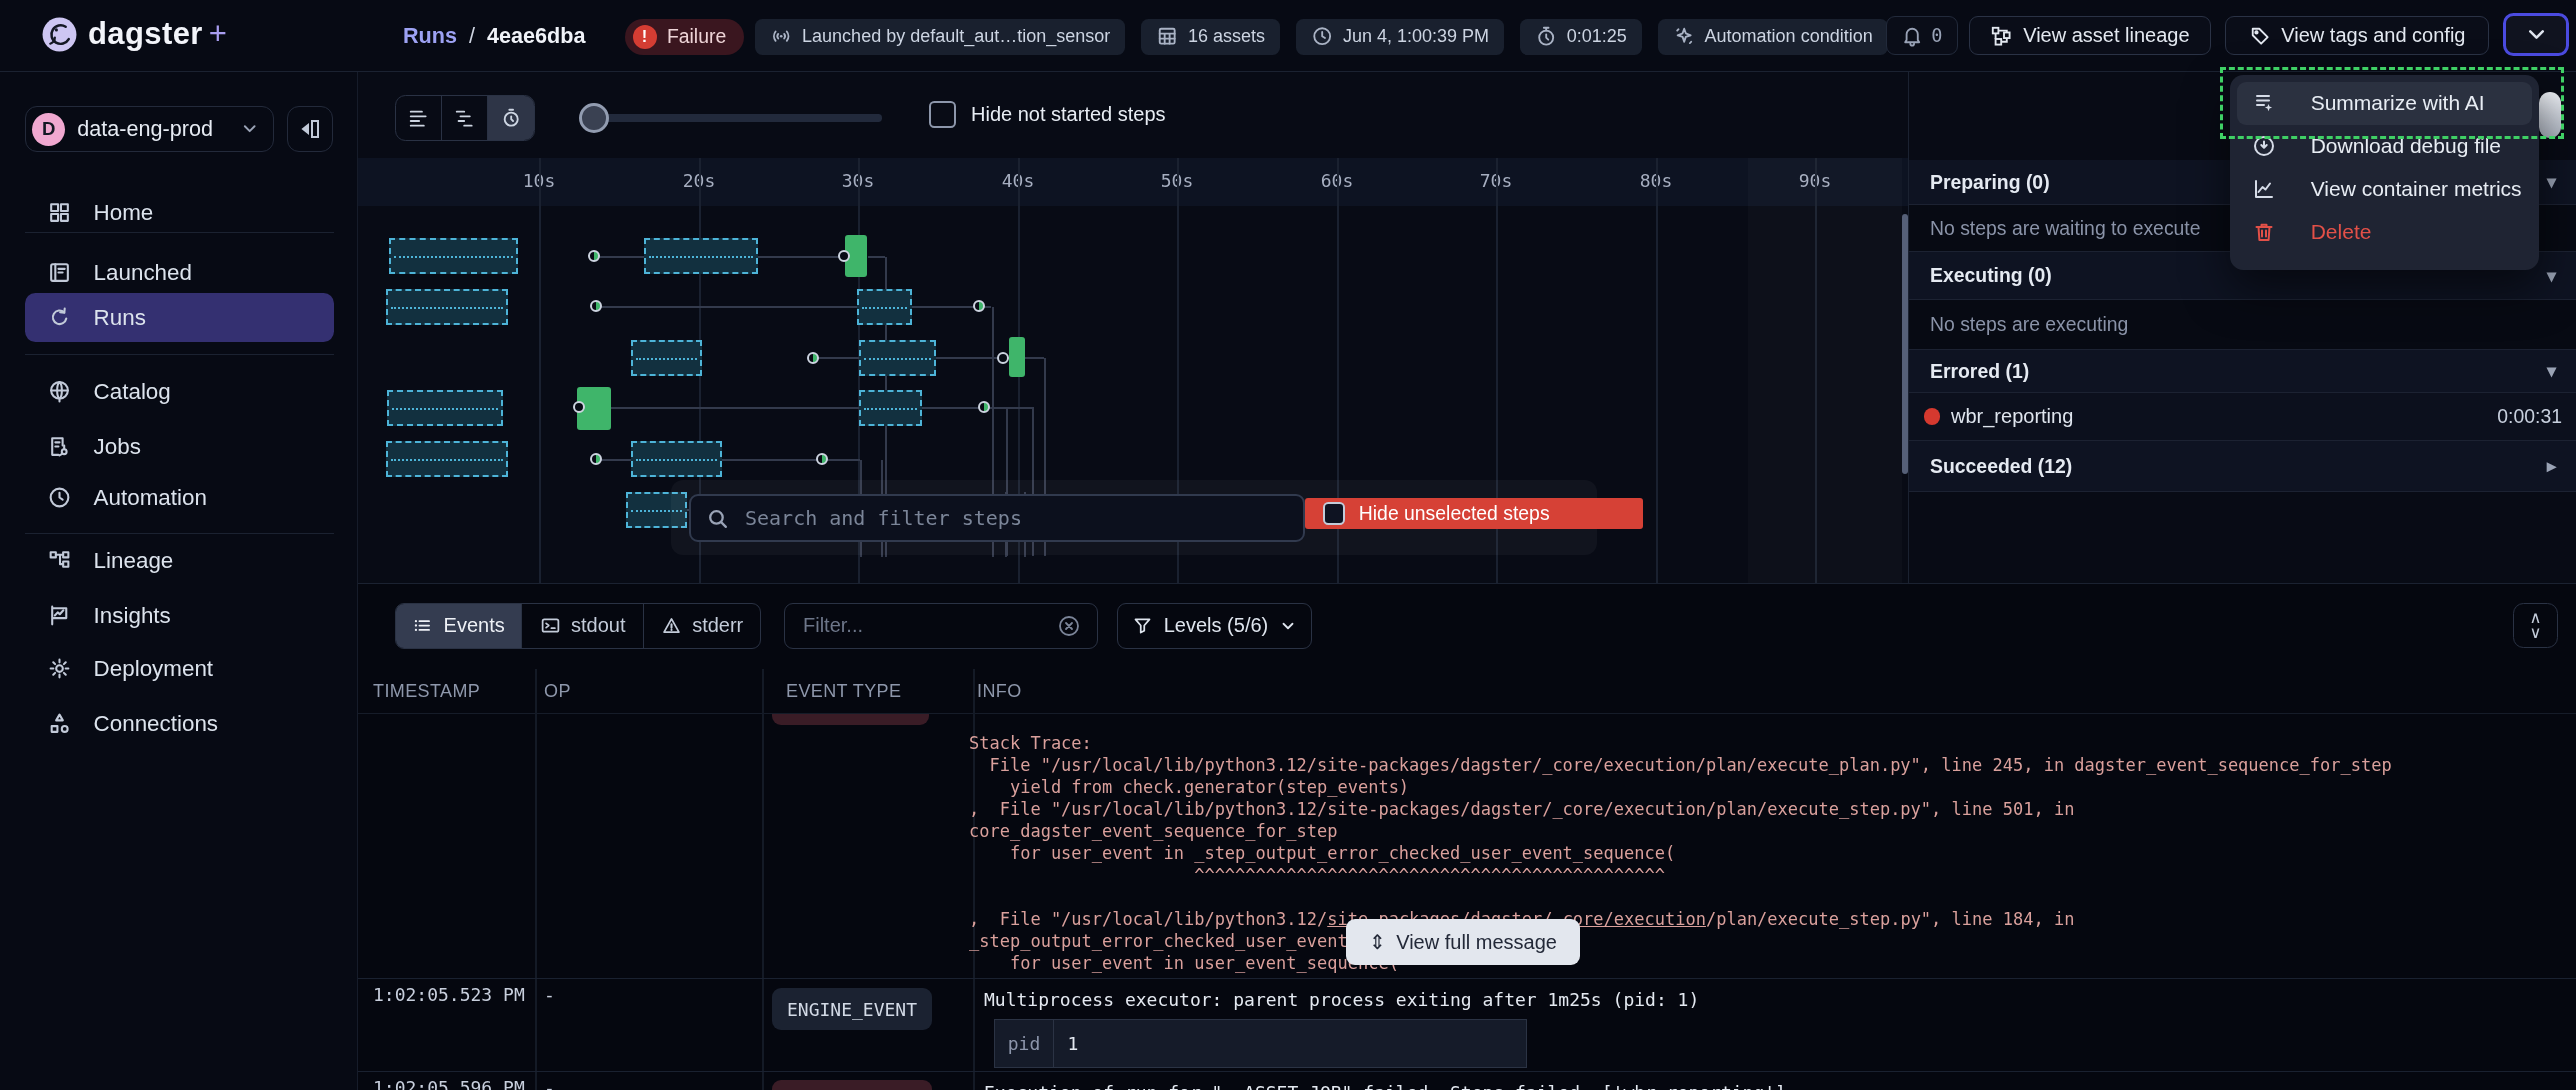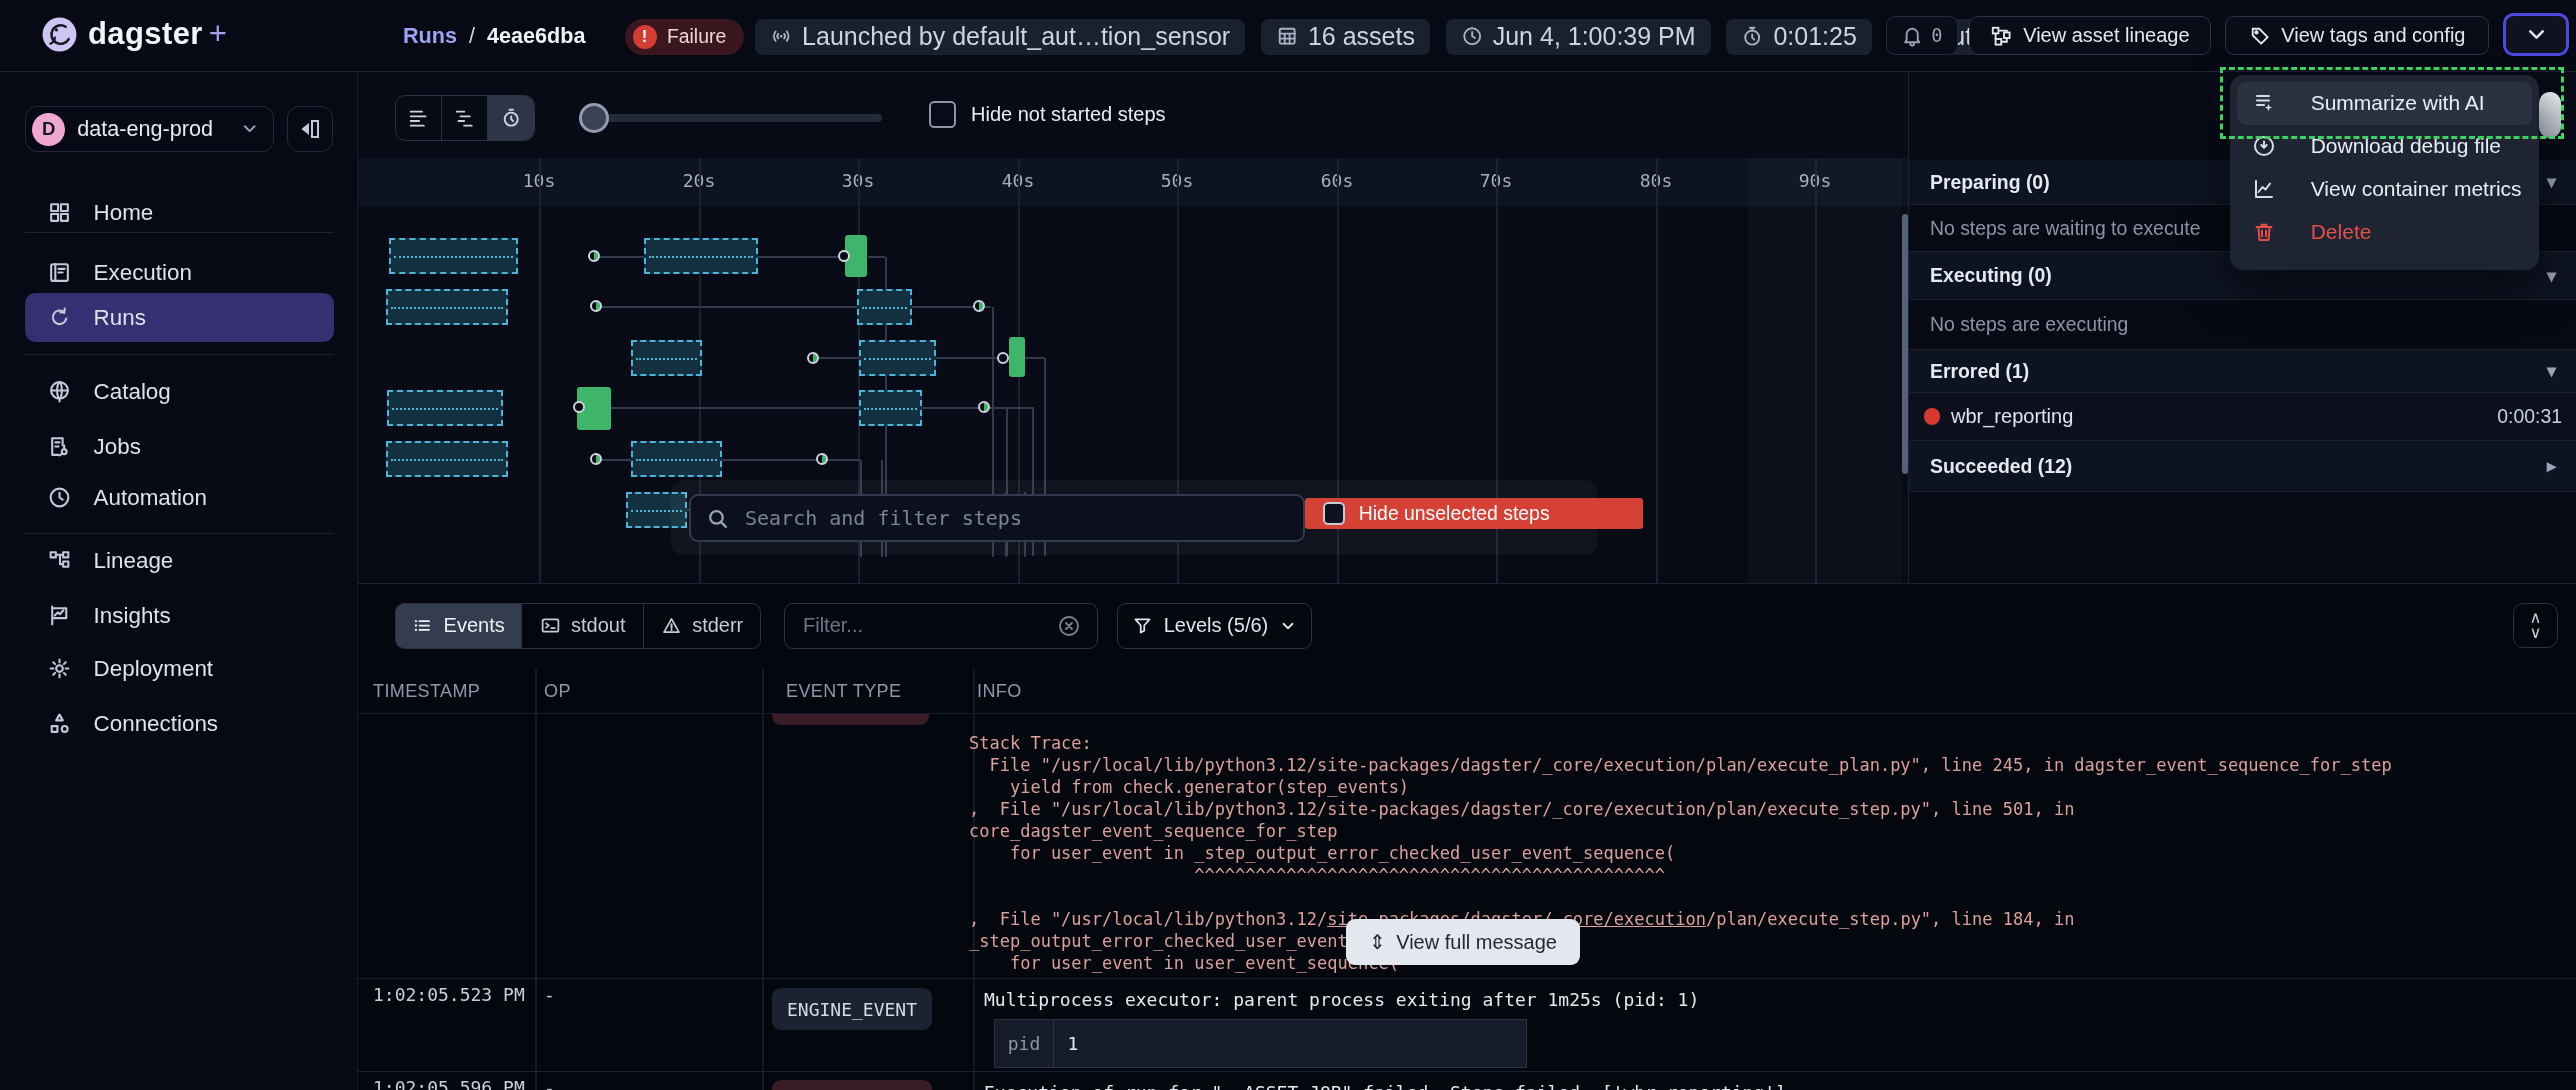--- a/index.html
+++ b/index.html
@@ -19,21 +19,21 @@
   #breadcrumb .sep { color:#cfd5e2; font-weight:400; }
   #breadcrumb .runid { color:#f0f3f9; }
   #status-badge { position:absolute; left:625px; top:18.6px; height:36px; padding:0 18px 0 7.5px; border-radius:18px;
                   background:#3a161f; display:flex; align-items:center; gap:10.4px; }
   #status-badge .dot { width:24px; height:24px; border-radius:50%; background:#d43d33; color:#fff; font-size:16.4px; font-weight:700;
                        display:flex; align-items:center; justify-content:center; }
   #status-badge .lbl { color:#eed4d7; font-size:19.4px; }
   #header-tags { position:absolute; left:755px; top:18.6px; height:36px; display:flex; gap:15.7px; }
   .tag { height:36px; background:#19202e; border-radius:7.5px; display:flex; align-items:center; gap:9.7px; padding:0 15px; }
   .tag .t-ic { color:#aab3c5; }
-  .tag .t-lb { color:#ccd4e2; font-size:25px; white-space:nowrap; }
+  .tag .t-lb { color:#ccd4e2; font-size:18px; white-space:nowrap; }
   .hbtn { position:absolute; top:16.4px; height:39px; border:1.5px solid #2a3245; border-radius:9px; background:#0a0d18;
           display:flex; align-items:center; justify-content:center; gap:10.4px; font-size:20px; color:#e3e8f0; }
   #bell-btn { left:1886px; width:72px; border-color:#222a3b; color:#99a2b6; gap:7.5px; }
   #bell-btn .cnt { font-family:"DejaVu Sans Mono", monospace; font-size:18.6px; }
   #lineage-btn { left:1969px; width:242px; }
   #tagscfg-btn { left:2225px; width:264px; }
   #more-btn { left:2503px; top:13.4px; height:43px; width:66px; position:absolute; border:3px solid #4b4be0; border-radius:10.4px;
               background:#10131f; display:flex; align-items:center; justify-content:center; color:#dfe4ee; }
 
   
@@ -284,21 +284,21 @@
           <span>Home</span>
         </div>
         <div class="nav-div" style="top: 160px;"></div>
         <div class="nav-item" style="top: 176px;">
           <span class="n-ic">
             <svg class="ic" width="25" height="25" viewBox="0 0 24 24" fill="none" stroke="currentColor" stroke-width="2" stroke-linecap="round" stroke-linejoin="round">
               <rect x="4" y="4" width="16" height="16" rx="1.5"></rect>
               <path d="M8 4v16M11 8.5h6M11 12h4"></path>
             </svg>
           </span>
-          <span>Execution</span>
+          <span>Launched</span>
         </div>
         <div class="nav-item active" style="top: 221px;">
           <span class="n-ic">
             <svg class="ic" width="25" height="25" viewBox="0 0 24 24" fill="none" stroke="currentColor" stroke-width="2" stroke-linecap="round" stroke-linejoin="round">
               <path d="M18.5 13a6.5 6.5 0 1 1-2-6"></path>
               <path d="M17 3.5l-.4 4-4-.6" fill="none"></path>
             </svg>
           </span>
           <span>Runs</span>
         </div>

